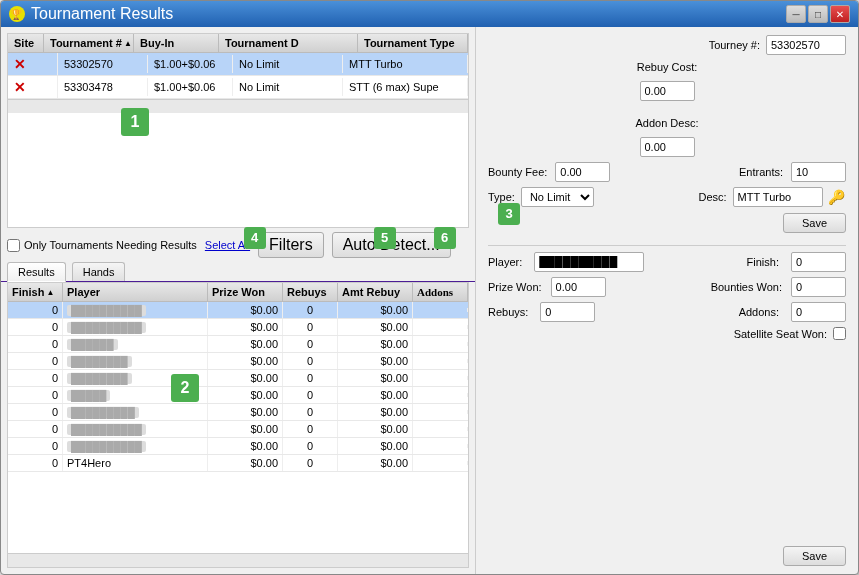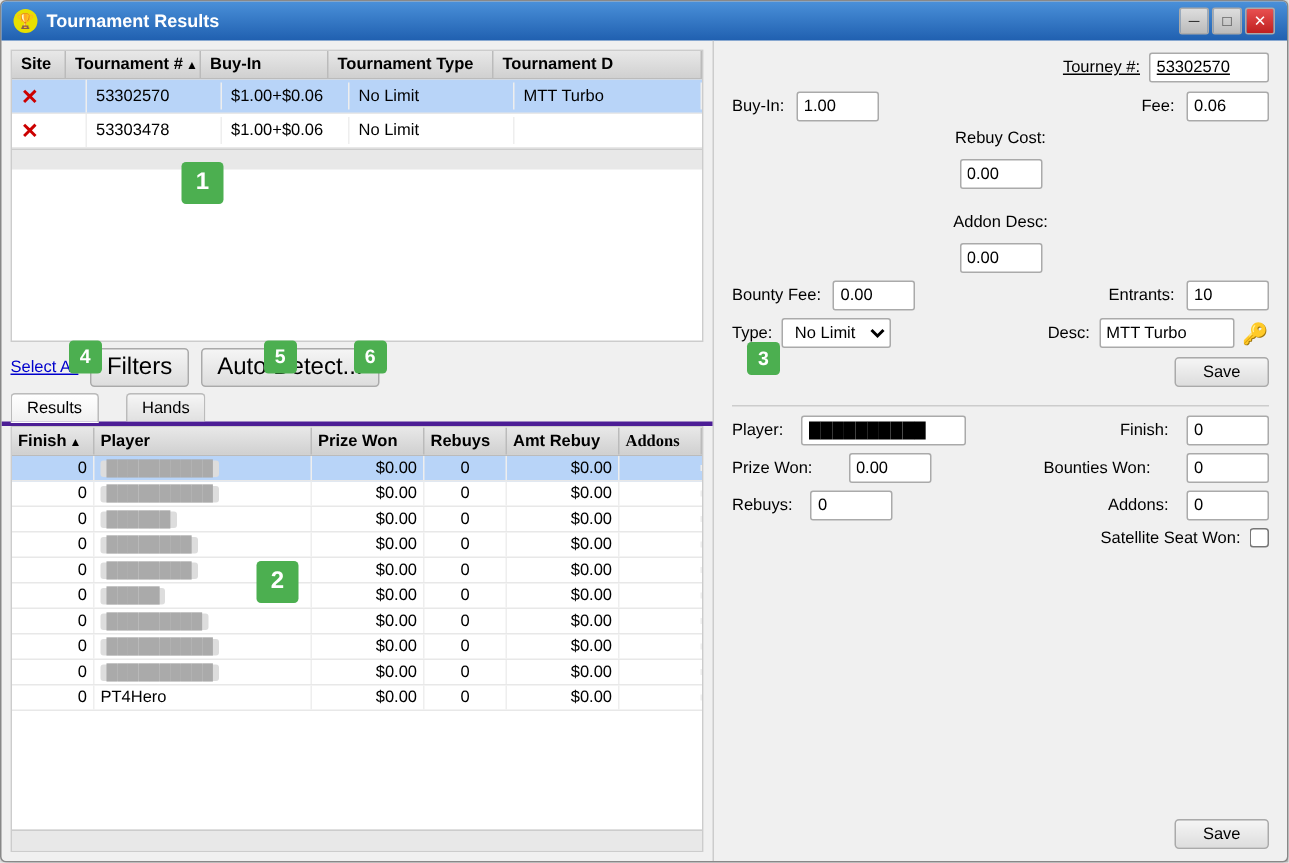--- a/index.html
+++ b/index.html
@@ -42,22 +42,22 @@
       height: 16px;
       background: #e8e000;
       border-radius: 50%;
       display: flex;
       align-items: center;
       justify-content: center;
       font-size: 10px;
       color: #333;
     }
     .title-text {
-      font-size: 12px;
-      font-weight: bold;
+      font-size: 16px;
+      font-weight: normal;
     }
     .title-buttons {
       display: flex;
       gap: 2px;
     }
     .title-btn {
       width: 20px;
       height: 18px;
       border: 1px solid #aaa;
       background: linear-gradient(to bottom, #ddd, #bbb);
@@ -173,22 +173,22 @@
       border-radius: 3px;
       padding: 3px 10px;
       font-size: 16px;
       cursor: pointer;
       white-space: nowrap;
     }
     
     .tabs-row {
       display: flex;
       padding: 0 6px;
-      border-bottom: 3px solid #4c1d95;
-      gap: 16px;
+      border-bottom: 1px solid #4c1d95;
+      gap: 4px;
     }
     .tab {
       padding: 3px 10px;
       border: 1px solid #bbb;
       border-bottom: none;
       background: linear-gradient(to bottom, #f5f5f5, #e0e0e0);
       cursor: pointer;
       font-size: 11px;
       margin-right: 2px;
       border-radius: 3px 3px 0 0;
@@ -346,52 +346,57 @@
 
   <div class="main-content">
 
     <div class="left-panel">
 
       <div class="tournament-table-container">
         <div class="table-header">
           <div class="th site">Site</div>
           <div class="th tourney">Tournament #<span class="sort-arrow">▲</span></div>
           <div class="th buyin">Buy-In</div>
+          <div class="th desc">Tournament D</div>
           <div class="th type">Tournament Type</div>
-          <div class="th desc">Tournament D</div>
         </div>
         <div class="table-body">
           <div class="tr selected">
             <div class="td site">
                 <span class="site-x">✕</span>
               </div>
             <div class="td tourney">53302570</div>
             <div class="td buyin">$1.00+$0.06</div>
             <div class="td type">No Limit</div>
             <div class="td desc">MTT Turbo</div>
           </div>
           <div class="tr">
             <div class="td site">
                 <span class="site-x">✕</span>
               </div>
             <div class="td tourney">53303478</div>
             <div class="td buyin">$1.00+$0.06</div>
             <div class="td type">No Limit</div>
+            <div class="td desc">STT (6 max) Supe</div>
           </div>
         </div>
         <div class="scroll-bar-h"></div>
       </div>
 
       <div style="position:relative; height:0;">
         <div style="position:absolute; left:120px; top:-120px; pointer-events:none;">
           <span class="number-badge">1</span>
         </div>
       </div>
 
       <div class="controls-row">
+        <label class="checkbox-label">
+          <input type="checkbox" style="">
+          <span>Only Tournaments Needing Results</span>
+        </label>
         <button class="link-btn">Select All</button>
         <button class="btn">Filters</button>
         <button class="btn">Auto Detect...</button>
 
         <div style="position:relative; height:0; width:0;">
           <span class="number-badge" style="position:absolute; left:-215px; top:-18px; font-size:13px; width:22px; height:22px; line-height:22px; pointer-events:none;">4</span>
           <span class="number-badge" style="position:absolute; left:-85px; top:-18px; font-size:13px; width:22px; height:22px; line-height:22px; pointer-events:none;">5</span>
           <span class="number-badge" style="position:absolute; left:-25px; top:-18px; font-size:13px; width:22px; height:22px; line-height:22px; pointer-events:none;">6</span>
         </div>
       </div>
@@ -497,32 +502,25 @@
 
       <div style="position:relative; height:0;">
         <div style="position:absolute; left:170px; top:-200px; pointer-events:none;">
           <span class="number-badge">2</span>
         </div>
       </div>
     </div>
 
     <div class="right-panel">
 
-      <div style="display:flex; justify-content:flex-end; align-items:center; margin-bottom:6px; gap:6px;text-decoration:underline;">
+      <div style="display:flex; justify-content:flex-end; align-items:center; margin-bottom:6px; gap:6px;">
         <span class="form-label">Tourney #:</span>
         <input type="text" class="form-input wide" value="53302570" style="">
       </div>
 
-      <div style="display:flex; align-items:center; margin-bottom:5px; gap:8px;">
-        <span class="form-label">Buy-In:</span>
-        <input type="text" class="form-input narrow" value="1.00" style="">
-        <span style="flex:1"></span>
-        <span class="form-label">Fee:</span>
-        <input type="text" class="form-input narrow" value="0.06" style="">
-      </div>
 
       <div style="display:flex; align-items:center; margin-bottom:5px; gap:8px;flex-direction:column;">
         <span class="form-label">Rebuy Cost:</span>
         <input type="text" class="form-input narrow" value="0.00" style="">
         <span style="flex:1"></span>
         <span class="form-label">Addon Desc:</span>
         <input type="text" class="form-input narrow" value="0.00" style="">
       </div>
 
       <div style="display:flex; align-items:center; margin-bottom:5px; gap:8px;">
@@ -554,21 +552,21 @@
       <hr class="separator">
 
       <div style="display:flex; gap:12px; margin-bottom:5px; align-items:center;">
         <span class="form-label">Player:</span>
         <input type="text" class="form-input" style="width: 110px;" value="██████████">
         <span style="flex:1"></span>
         <span class="form-label">Finish:</span>
         <input type="text" class="form-input narrow" value="0" style="">
       </div>
 
-      <div style="display:flex; gap:24px; margin-bottom:5px; align-items:center;justify-content:space-between;">
+      <div style="display:flex; gap:9px; margin-bottom:5px; align-items:center;justify-content:space-between;">
         <span class="form-label">Prize Won:</span>
         <input type="text" class="form-input narrow" value="0.00" style="">
         <span style="flex:1"></span>
         <span class="form-label">Bounties Won:</span>
         <input type="text" class="form-input narrow" value="0" style="">
       </div>
 
       <div style="display:flex; gap:12px; margin-bottom:5px; align-items:center;">
         <span class="form-label">Rebuys:</span>
         <input type="text" class="form-input narrow" value="0" style="">

